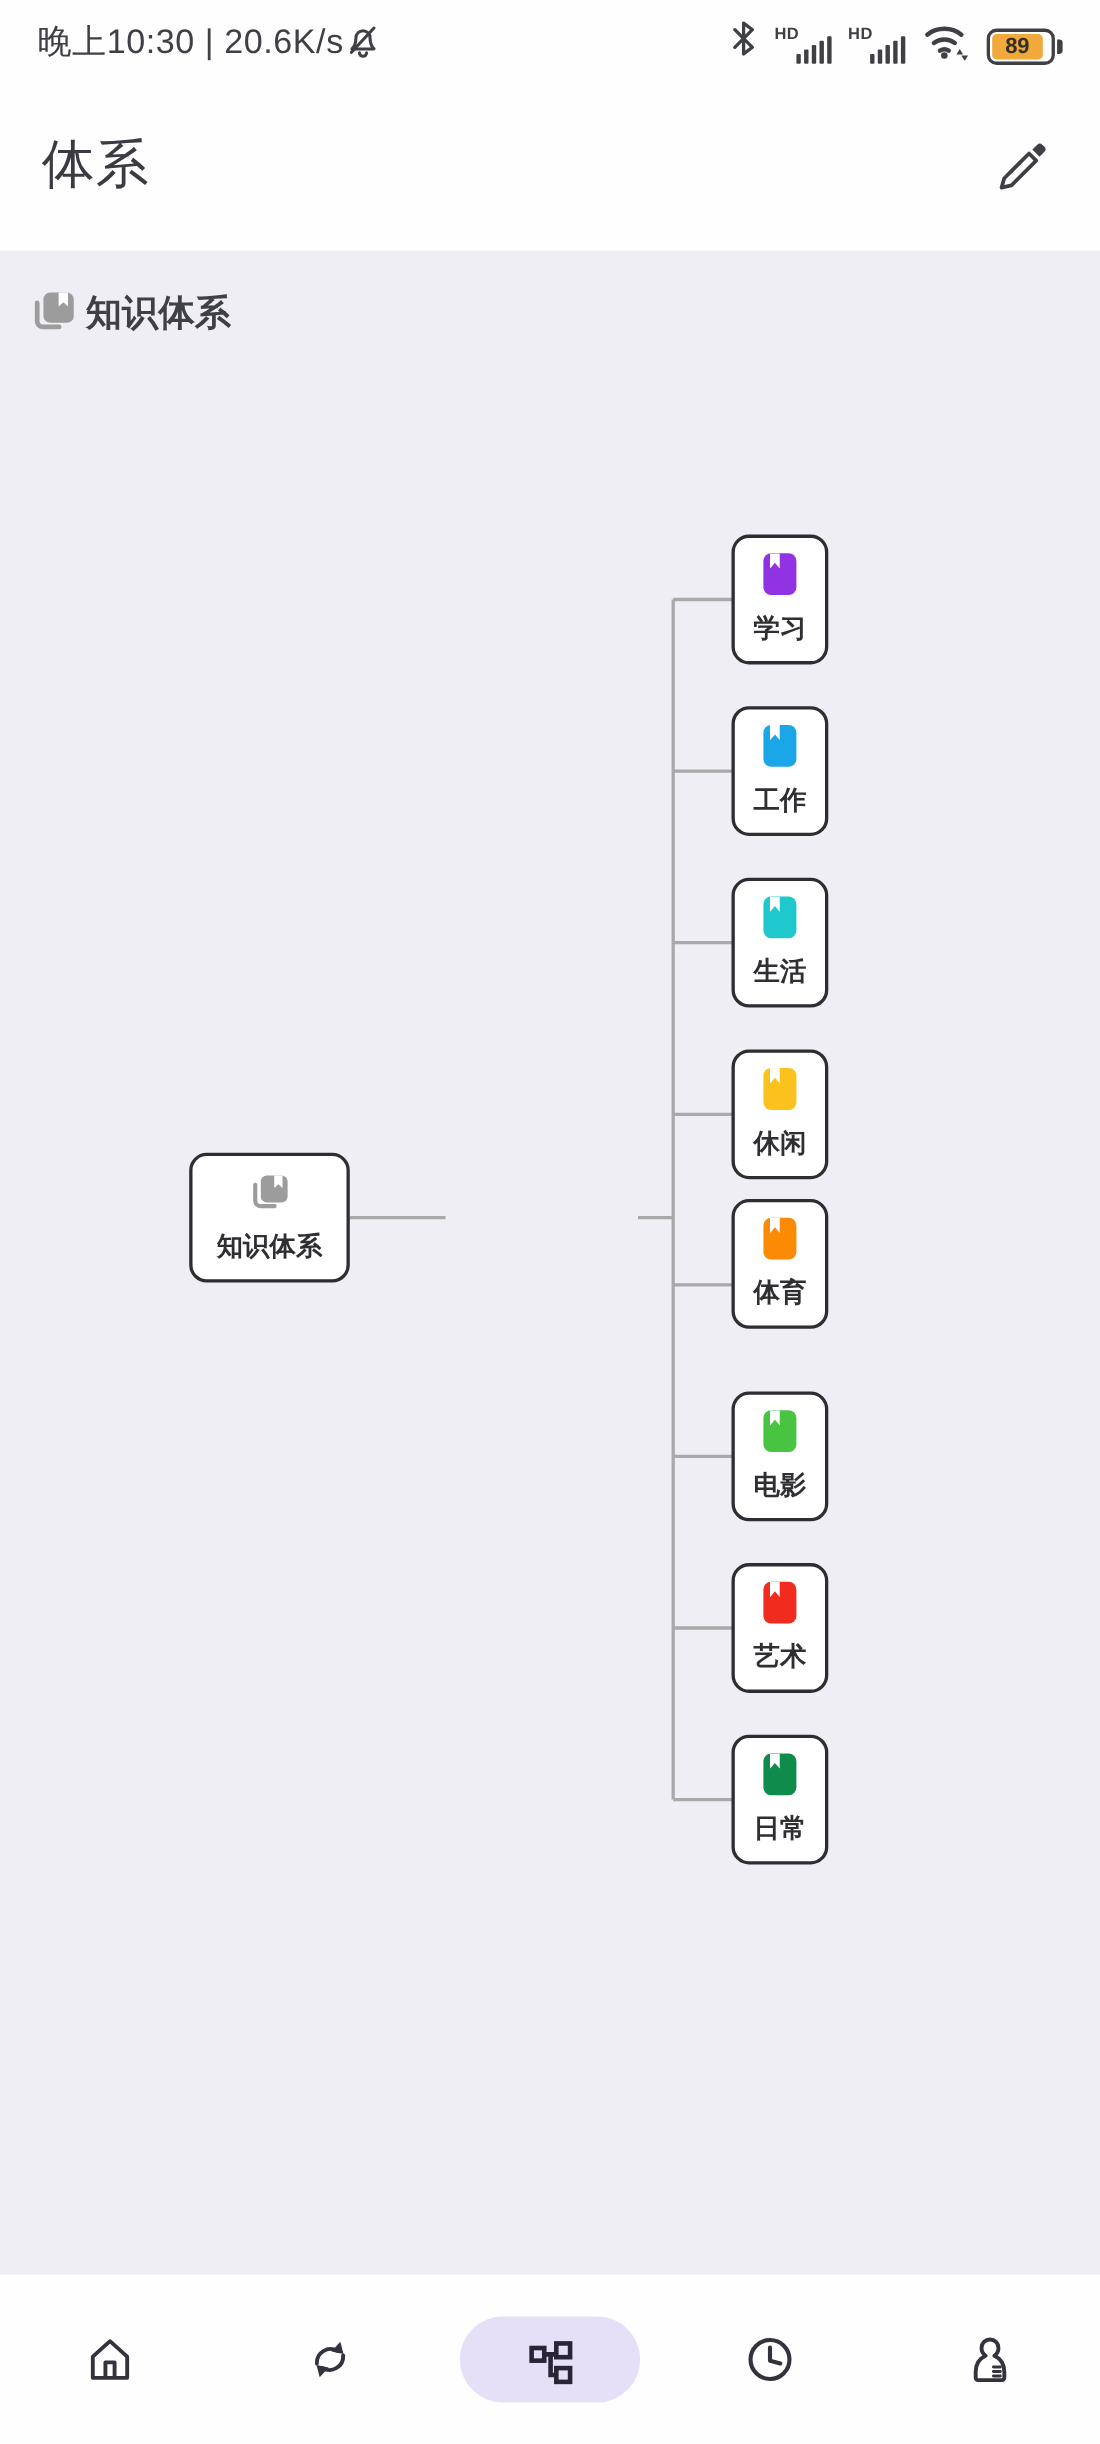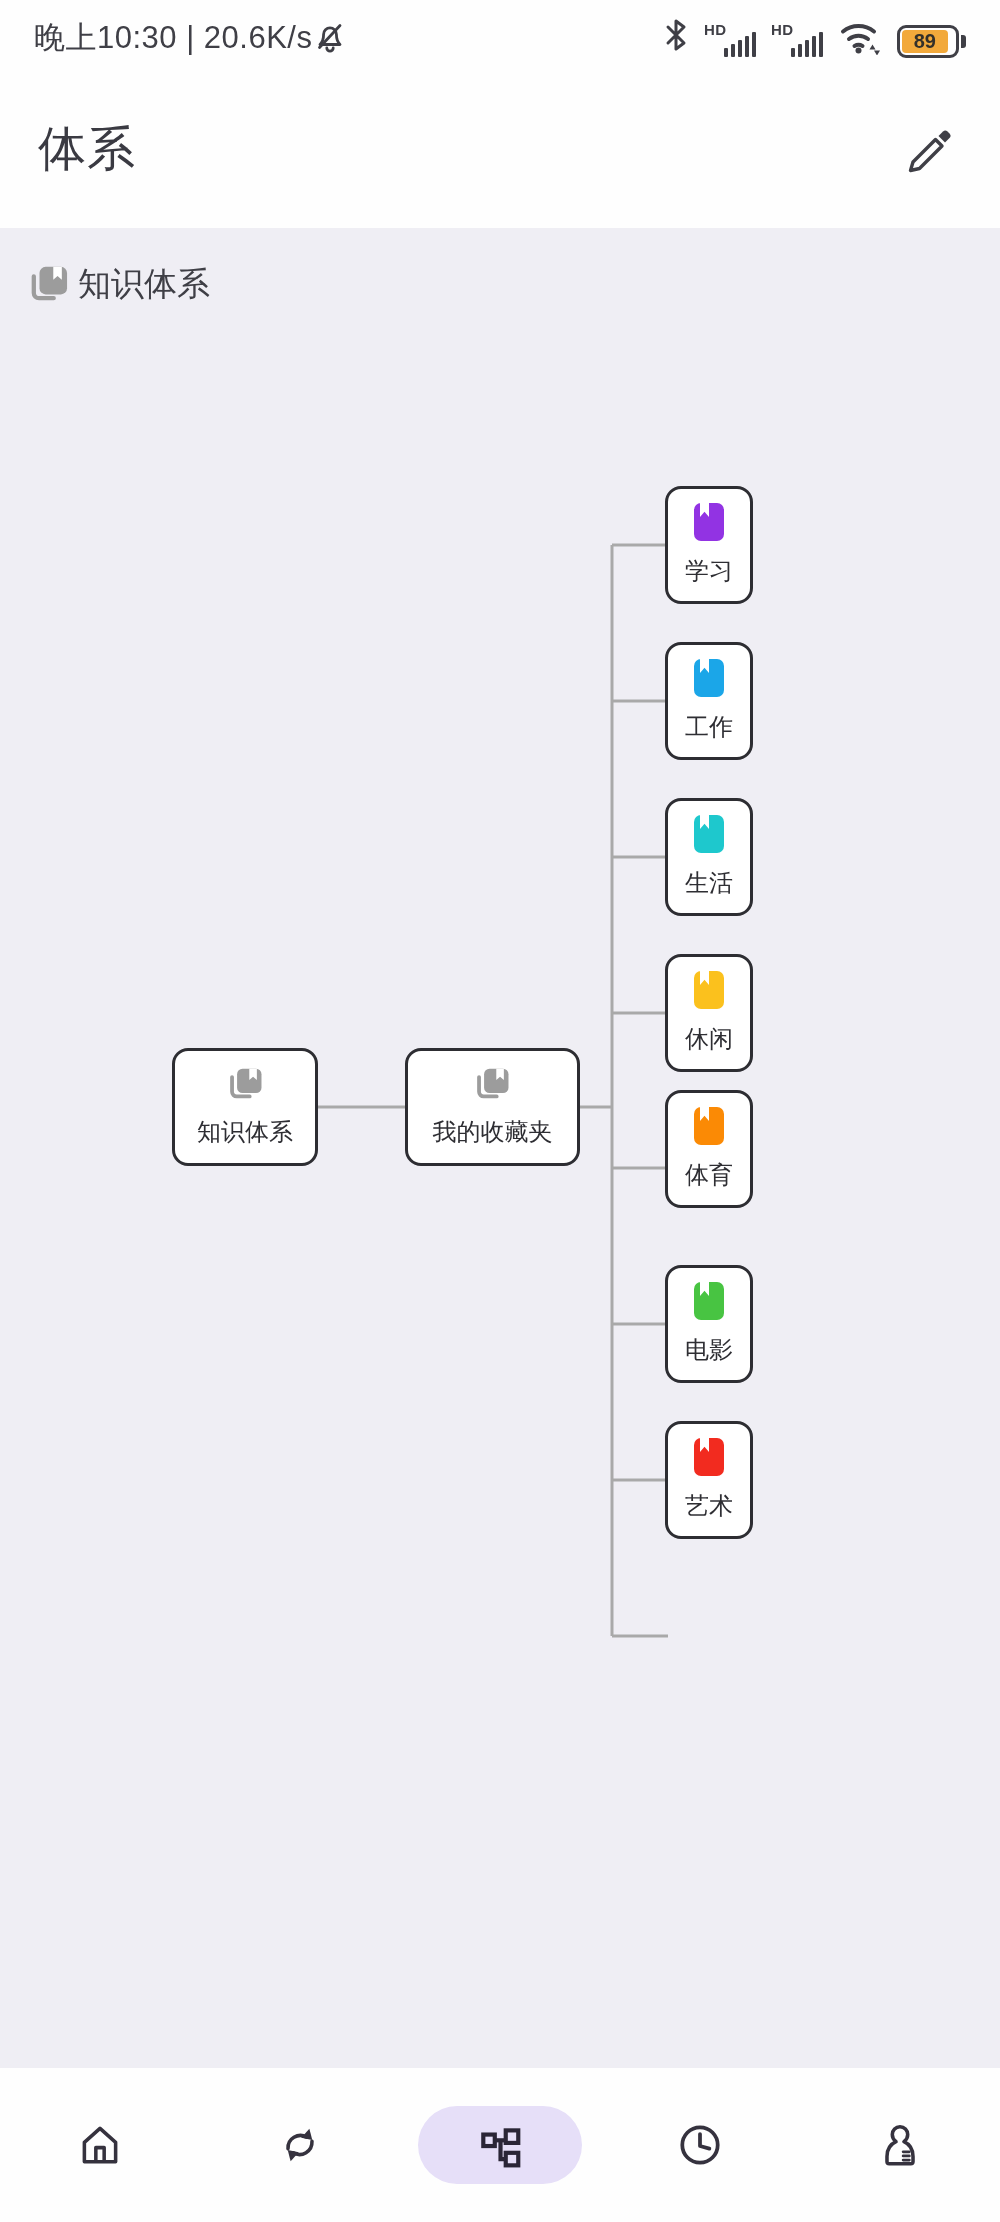--- a/index.html
+++ b/index.html
@@ -40,20 +40,21 @@
     display:flex; align-items:center; justify-content:space-between;
     padding:0 44px 0 38px; background:#FEFEFE;
   }
   .title { font-size:48px; font-weight:400; color:#3A3A42; letter-spacing:1px; }
   .edit-btn { width:56px; height:56px; display:flex; align-items:center; justify-content:center; cursor:pointer; }
 
   
   .content {
     position:absolute; top:228px; left:0; width:1000px; height:1840px;
     background:#EFEEF4;
+    font-weight:bold;
   }
   .breadcrumb {
     position:absolute; top:34px; left:28px;
     display:flex; align-items:center; gap:8px;
   }
   .breadcrumb .bc-label { font-size:33px; color:#3F3F46; }
 
   .map-lines { position:absolute; top:0; left:0; }
   .node {
     position:absolute; background:#FFFFFF; border:3px solid #2D2D32; border-radius:16px;
@@ -192,30 +193,20 @@
       <span>
         <svg width="37" height="34" viewBox="0 0 44 40">
           <path d="M6 13 V30.5 a5.5 5.5 0 0 0 5.5 5.5 H27" fill="none" stroke="#9C9C9C" stroke-width="4.5" stroke-linecap="round"></path>
           <rect x="12" y="3" width="29" height="29" rx="6.5" fill="#9C9C9C"></rect>
           <path d="M26.5 3 h9 v13.5 l-4.5 -4 -4.5 4 z" fill="#FFFFFF"></path>
         </svg>
       </span>
       <span class="node-label">知识体系</span>
     </div>
 
-    <div class="node node-parent">
-      <span>
-        <svg width="37" height="34" viewBox="0 0 44 40">
-          <path d="M6 13 V30.5 a5.5 5.5 0 0 0 5.5 5.5 H27" fill="none" stroke="#9C9C9C" stroke-width="4.5" stroke-linecap="round"></path>
-          <rect x="12" y="3" width="29" height="29" rx="6.5" fill="#9C9C9C"></rect>
-          <path d="M26.5 3 h9 v13.5 l-4.5 -4 -4.5 4 z" fill="#FFFFFF"></path>
-        </svg>
-      </span>
-      <span class="node-label">我的收藏夹</span>
-    </div>
 
     <div class="node node-child" style="top:258px">
       <span class="book" style="background-color: rgb(146, 51, 227);">
           <span class="ribbon"></span>
         </span>
       <span class="node-label">学习</span>
     </div>
     <div class="node node-child" style="top:414px">
       <span class="book" style="background-color: rgb(27, 166, 232);">
           <span class="ribbon"></span>
@@ -244,20 +235,26 @@
       <span class="book" style="background-color: rgb(72, 196, 66);">
           <span class="ribbon"></span>
         </span>
       <span class="node-label">电影</span>
     </div>
     <div class="node node-child" style="top:1193px">
       <span class="book" style="background-color: rgb(242, 43, 31);">
           <span class="ribbon"></span>
         </span>
       <span class="node-label">艺术</span>
+    </div>
+    <div class="node node-child" style="top:1349px">
+      <span class="book" style="background-color: rgb(15, 139, 75);">
+          <span class="ribbon"></span>
+        </span>
+      <span class="node-label">日常</span>
     </div>
   </div>
 
   <div class="navbar">
 
     <div class="nav-item">
       <span>
         <svg class="nav-svg" width="50" height="50" viewBox="0 0 48 48" fill="none" stroke="#35323E" stroke-width="3.4" stroke-linejoin="round">
           <path d="M9 21.5 L24 8 L39 21.5 V40 H9 Z"></path>
           <path d="M20 40 V26.5 H28 V40"></path>

